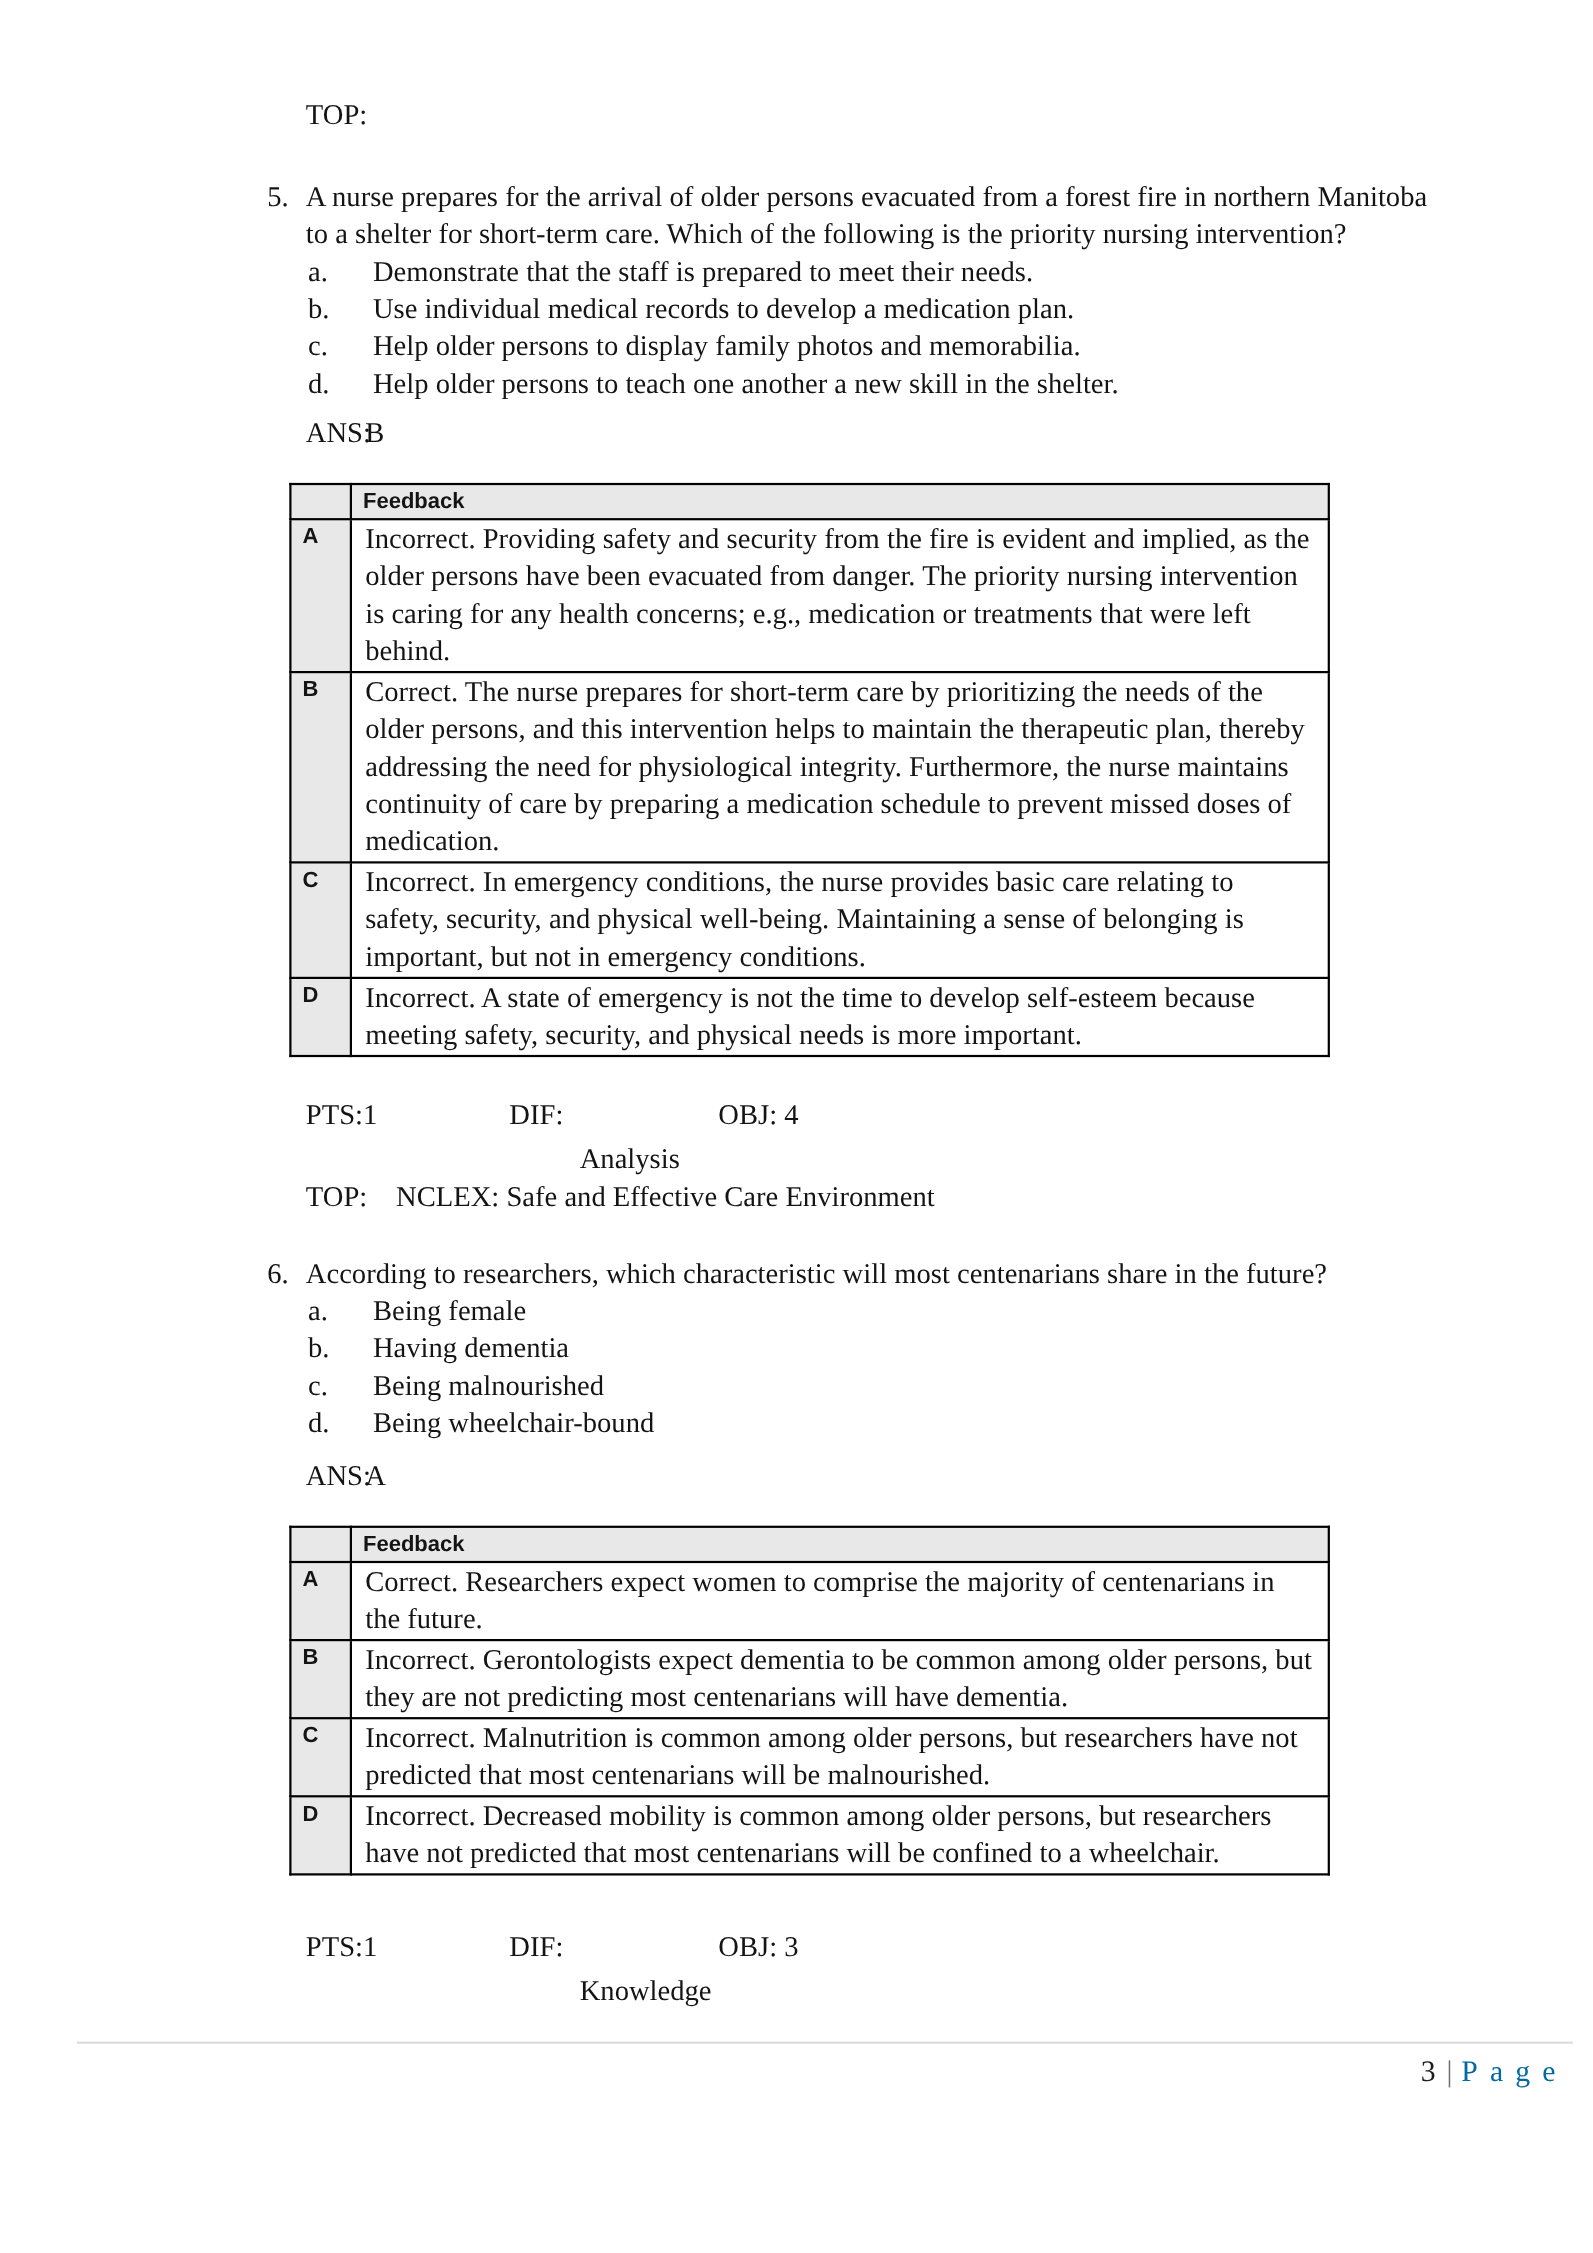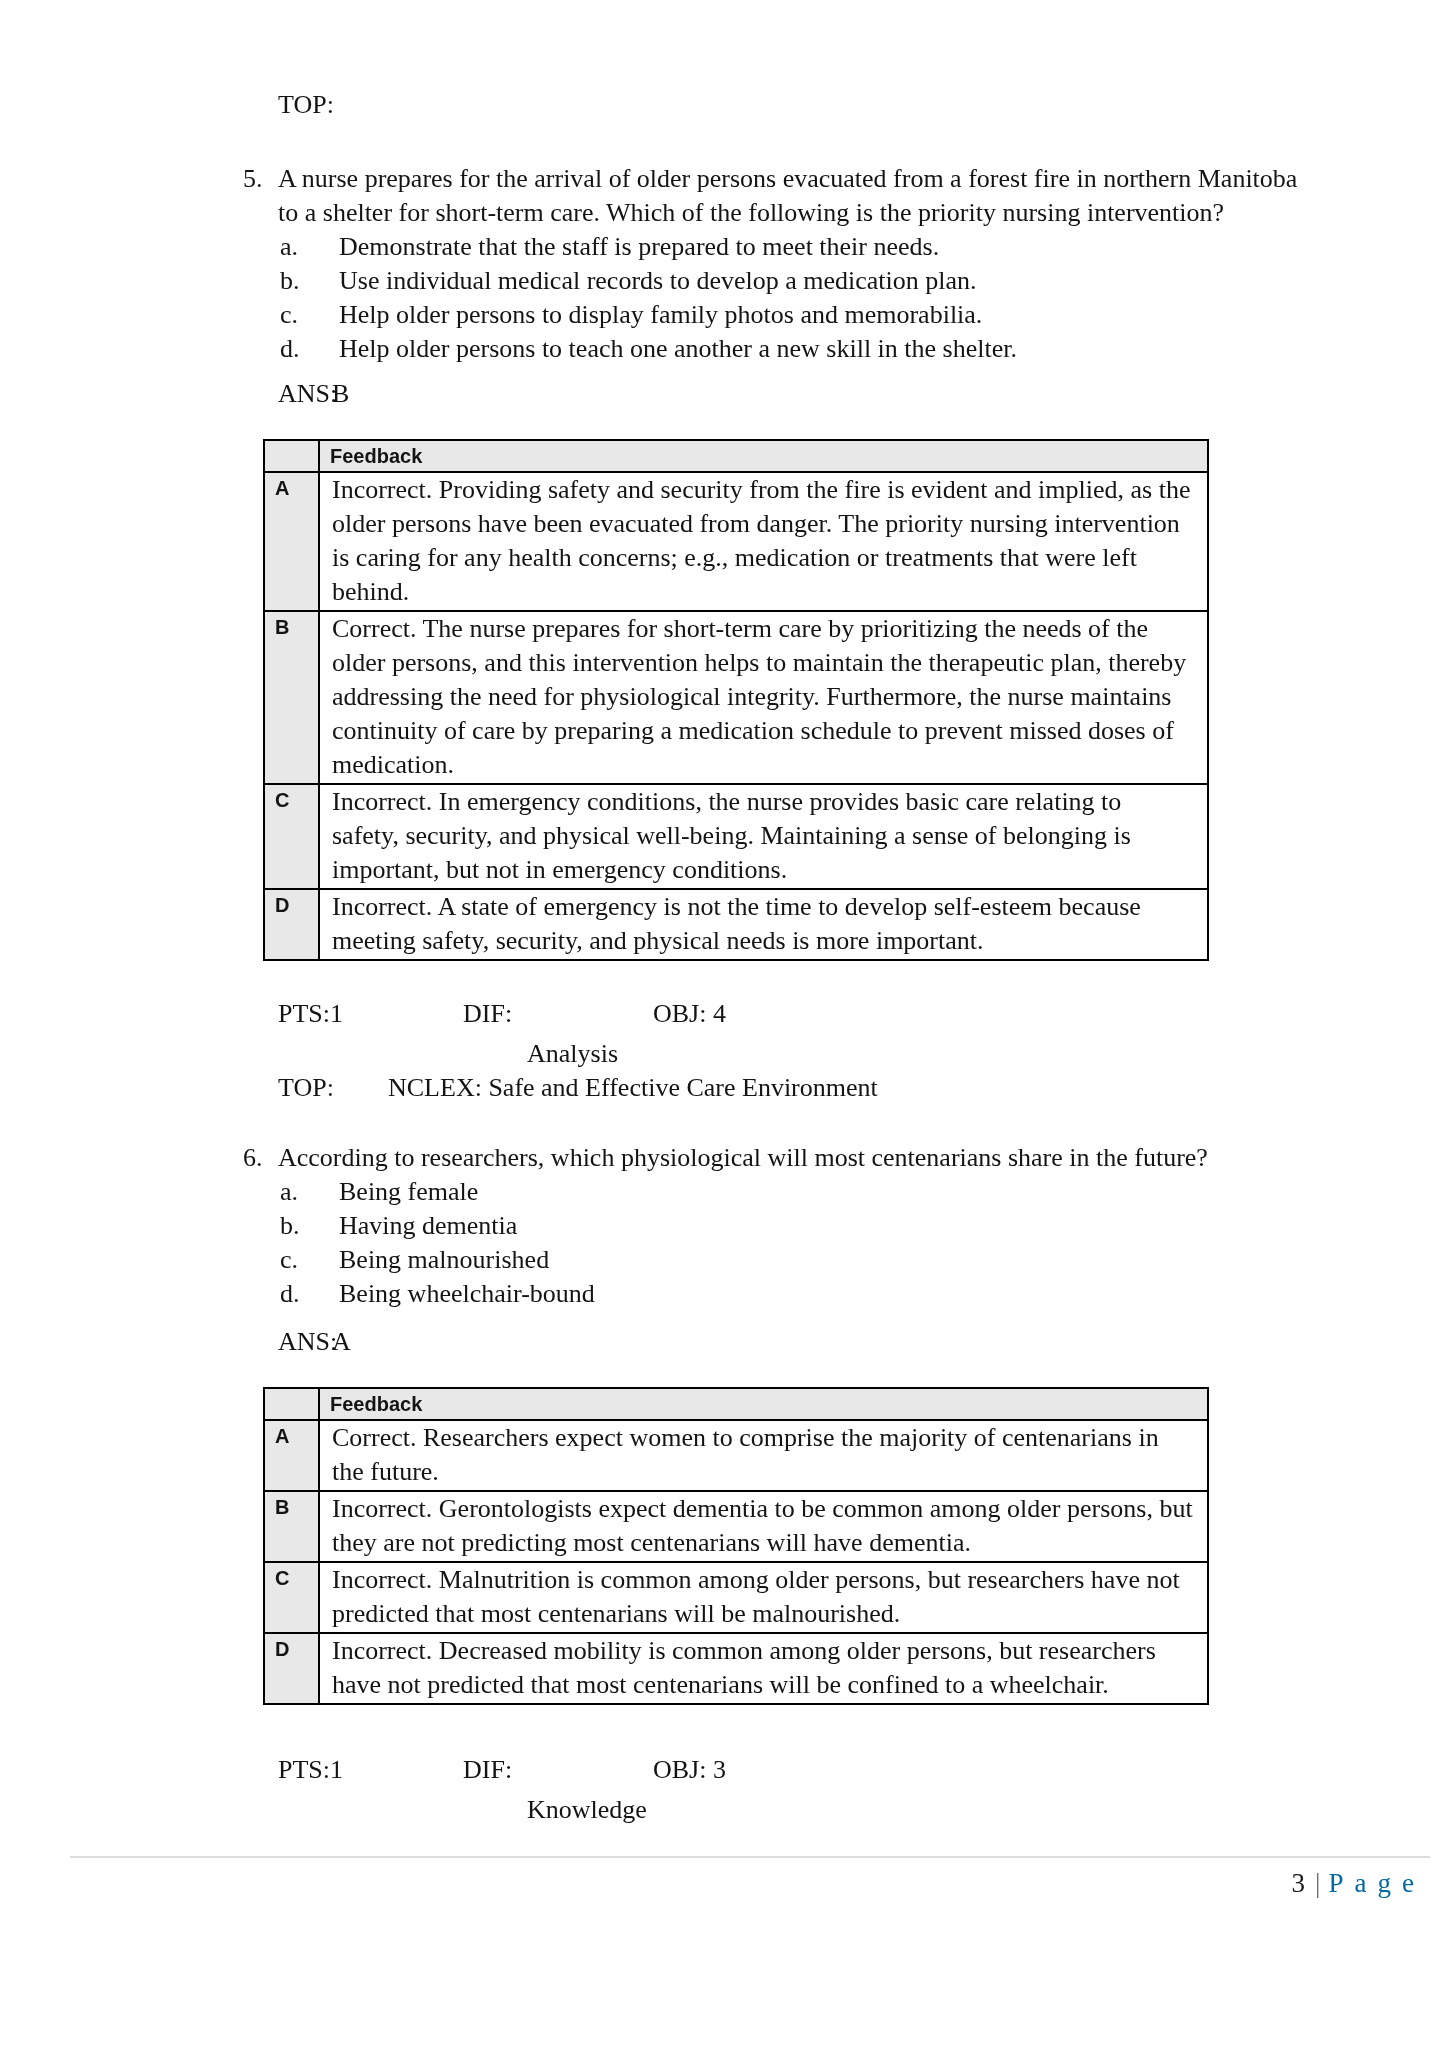--- a/index.html
+++ b/index.html
@@ -15,21 +15,20 @@
     font-family: "Liberation Serif", serif;
     color: #141414;
     font-size: 26px;
     line-height: 34px;
   }
 
   
   .topline {
     display: flex;
     margin-left: 278px;
-    gap: 28px;
   }
   .topline .tl-label { width: 82px; flex: 0 0 82px; }
 
   .topline.first { margin-top: 88px; }
 
   
   .question { display: flex; }
   .q5 { margin-top: 40px; }
   .q6 { margin-top: 36px; }
   .qnum {
@@ -194,21 +193,21 @@
 </div>
 
 <div class="topline">
   <span class="tl-label">TOP:</span>
   <span class="tl-value">NCLEX: Safe and Effective Care Environment</span>
 </div>
 
 <div class="question q6">
   <div class="qnum">6.</div>
   <div class="qbody">
-    <div class="qstem">According to researchers, which physiological will most centenarians share in the future?</div>
+    <div class="qstem">According to researchers, which characteristic will most centenarians share in the future?</div>
     <div class="options">
       <div class="opt">
         <span class="opt-letter">a.</span>
         <span class="opt-text">Being female</span>
       </div>
       <div class="opt">
         <span class="opt-letter">b.</span>
         <span class="opt-text">Having dementia</span>
       </div>
       <div class="opt">

